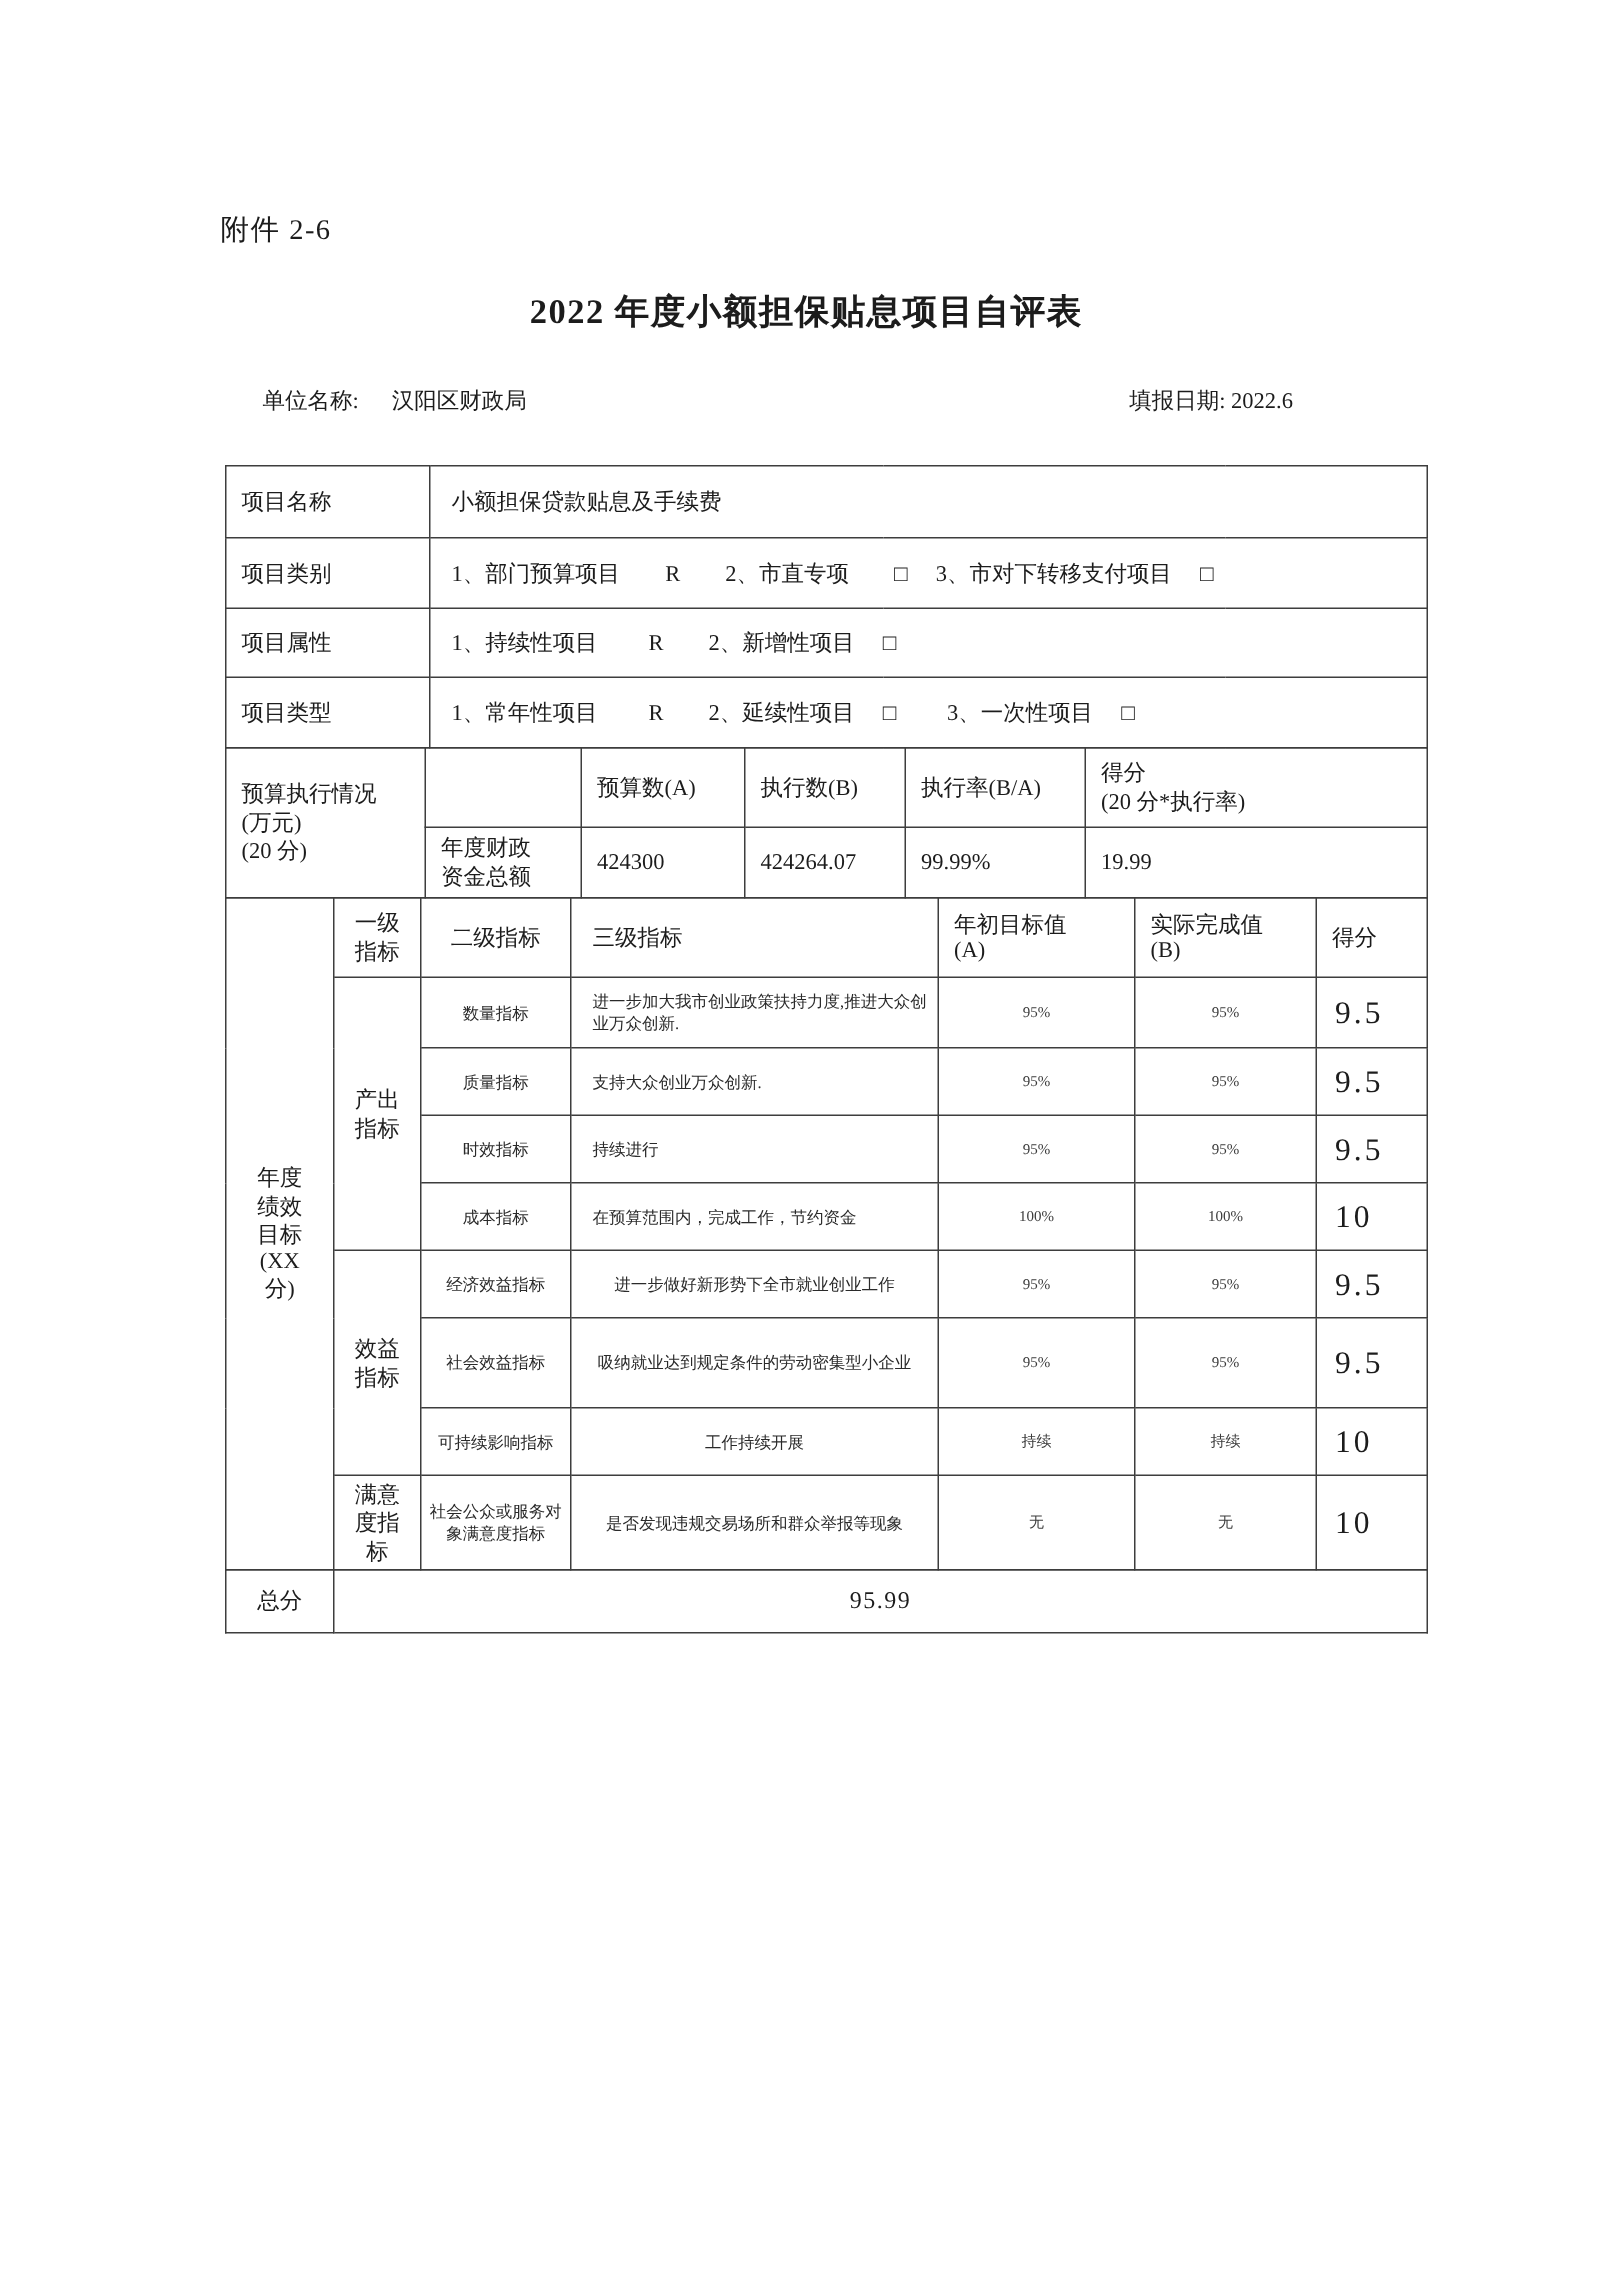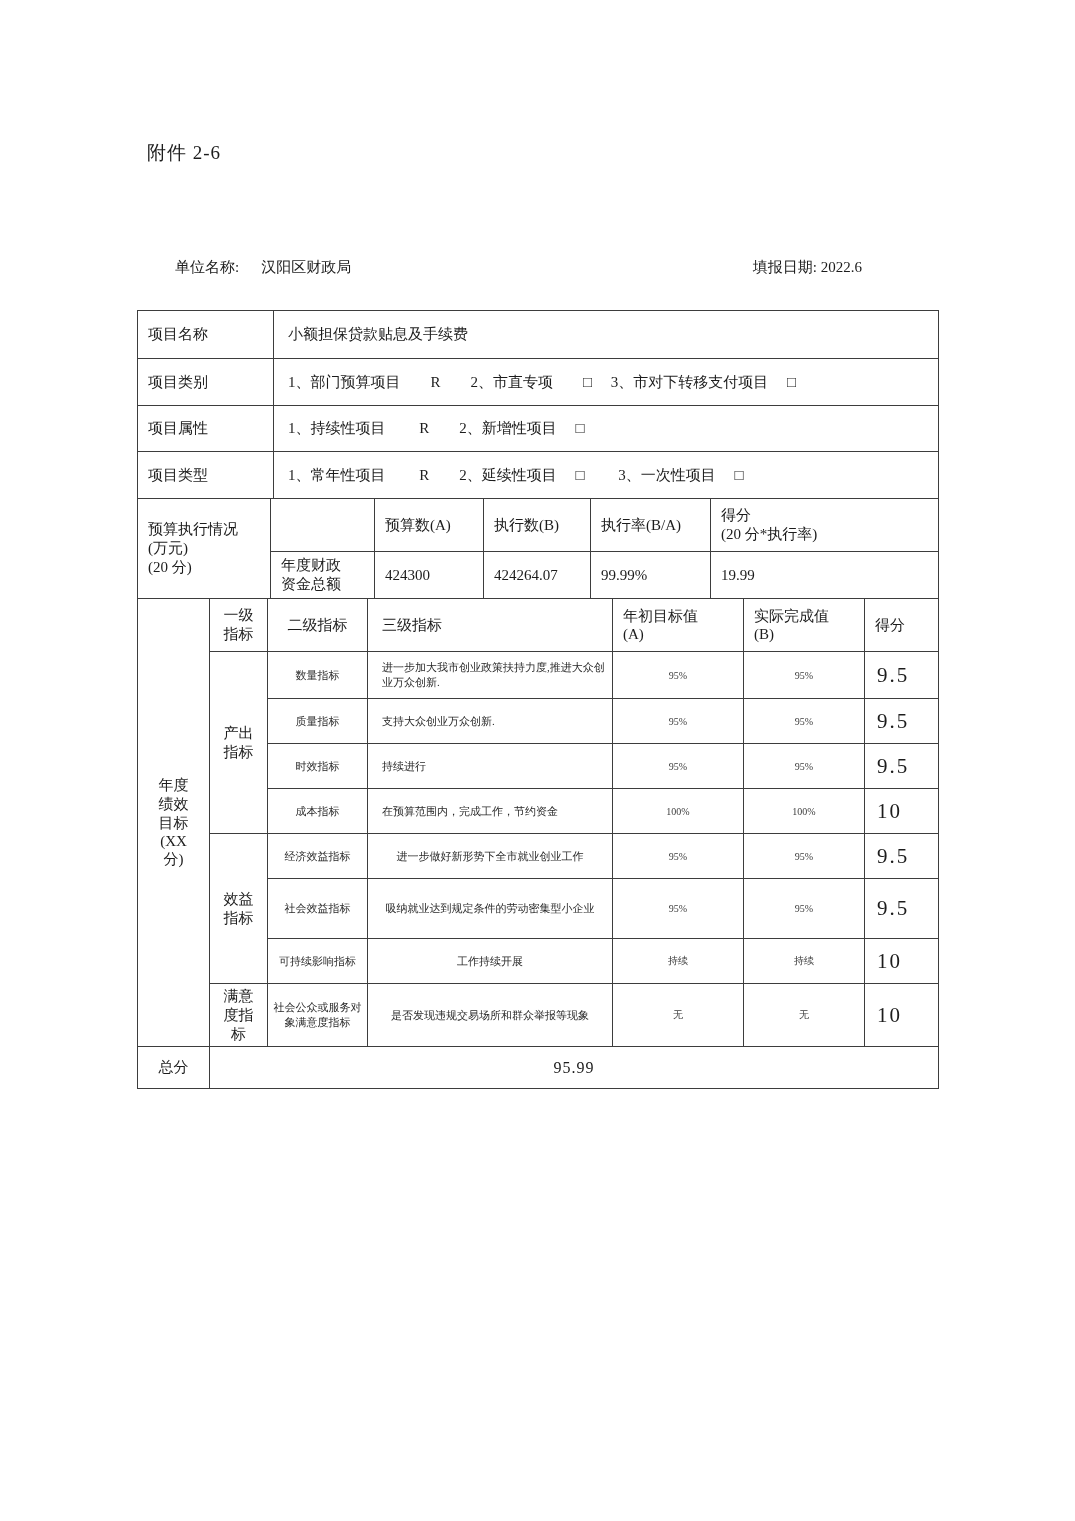--- a/index.html
+++ b/index.html
@@ -13,21 +13,21 @@
 
   .attachment { position:absolute; left:147px; top:140px; font-size:19px; letter-spacing:1px; }
   .doc-title  { position:absolute; left:0; top:192px; width:100%; text-align:center;
                 font-size:23px; font-weight:bold; letter-spacing:1px; }
   .unit-row   { position:absolute; left:137px; top:258px; width:801px;
                 display:flex; justify-content:space-between; font-size:15px; }
   .unit-left  { margin-left:38px; }
   .unit-left .val { margin-left:22px; }
   .unit-date  { margin-right:76px; }
 
-  .tables { position:absolute; left:137px; top:310px; width:801px; }
+  .tables { position:absolute; left:150px; top:310px; width:801px; }
   table { border-collapse:collapse; table-layout:fixed; width:801px; }
   table + table { margin-top:-1px; }
   td {
     border:1px solid #3d3d3d; vertical-align:middle;
     font-size:15px; white-space:pre-line; overflow:hidden;
     padding:2px 4px;
   }
   .pl10 { padding-left:10px; }
   .pl14 { padding-left:14px; }
   .ctr  { text-align:center; }
@@ -36,20 +36,21 @@
   .score { font-size:21px; padding-left:12px; letter-spacing:2px; }
   .total-val { font-size:16px; text-align:center; letter-spacing:1px; }
 </style>
 </head>
 <body>
 
 <div class="page">
 
   <div class="attachment">附件 2-6</div>
 
+  <div class="doc-title">2022 年度小额担保贴息项目自评表</div>
 
   <div class="unit-row">
     <div class="unit-left">
       <span>单位名称:</span><span class="val">汉阳区财政局</span>
     </div>
     <div class="unit-date">填报日期: 2022.6</div>
   </div>
 
   <div class="tables">
 

